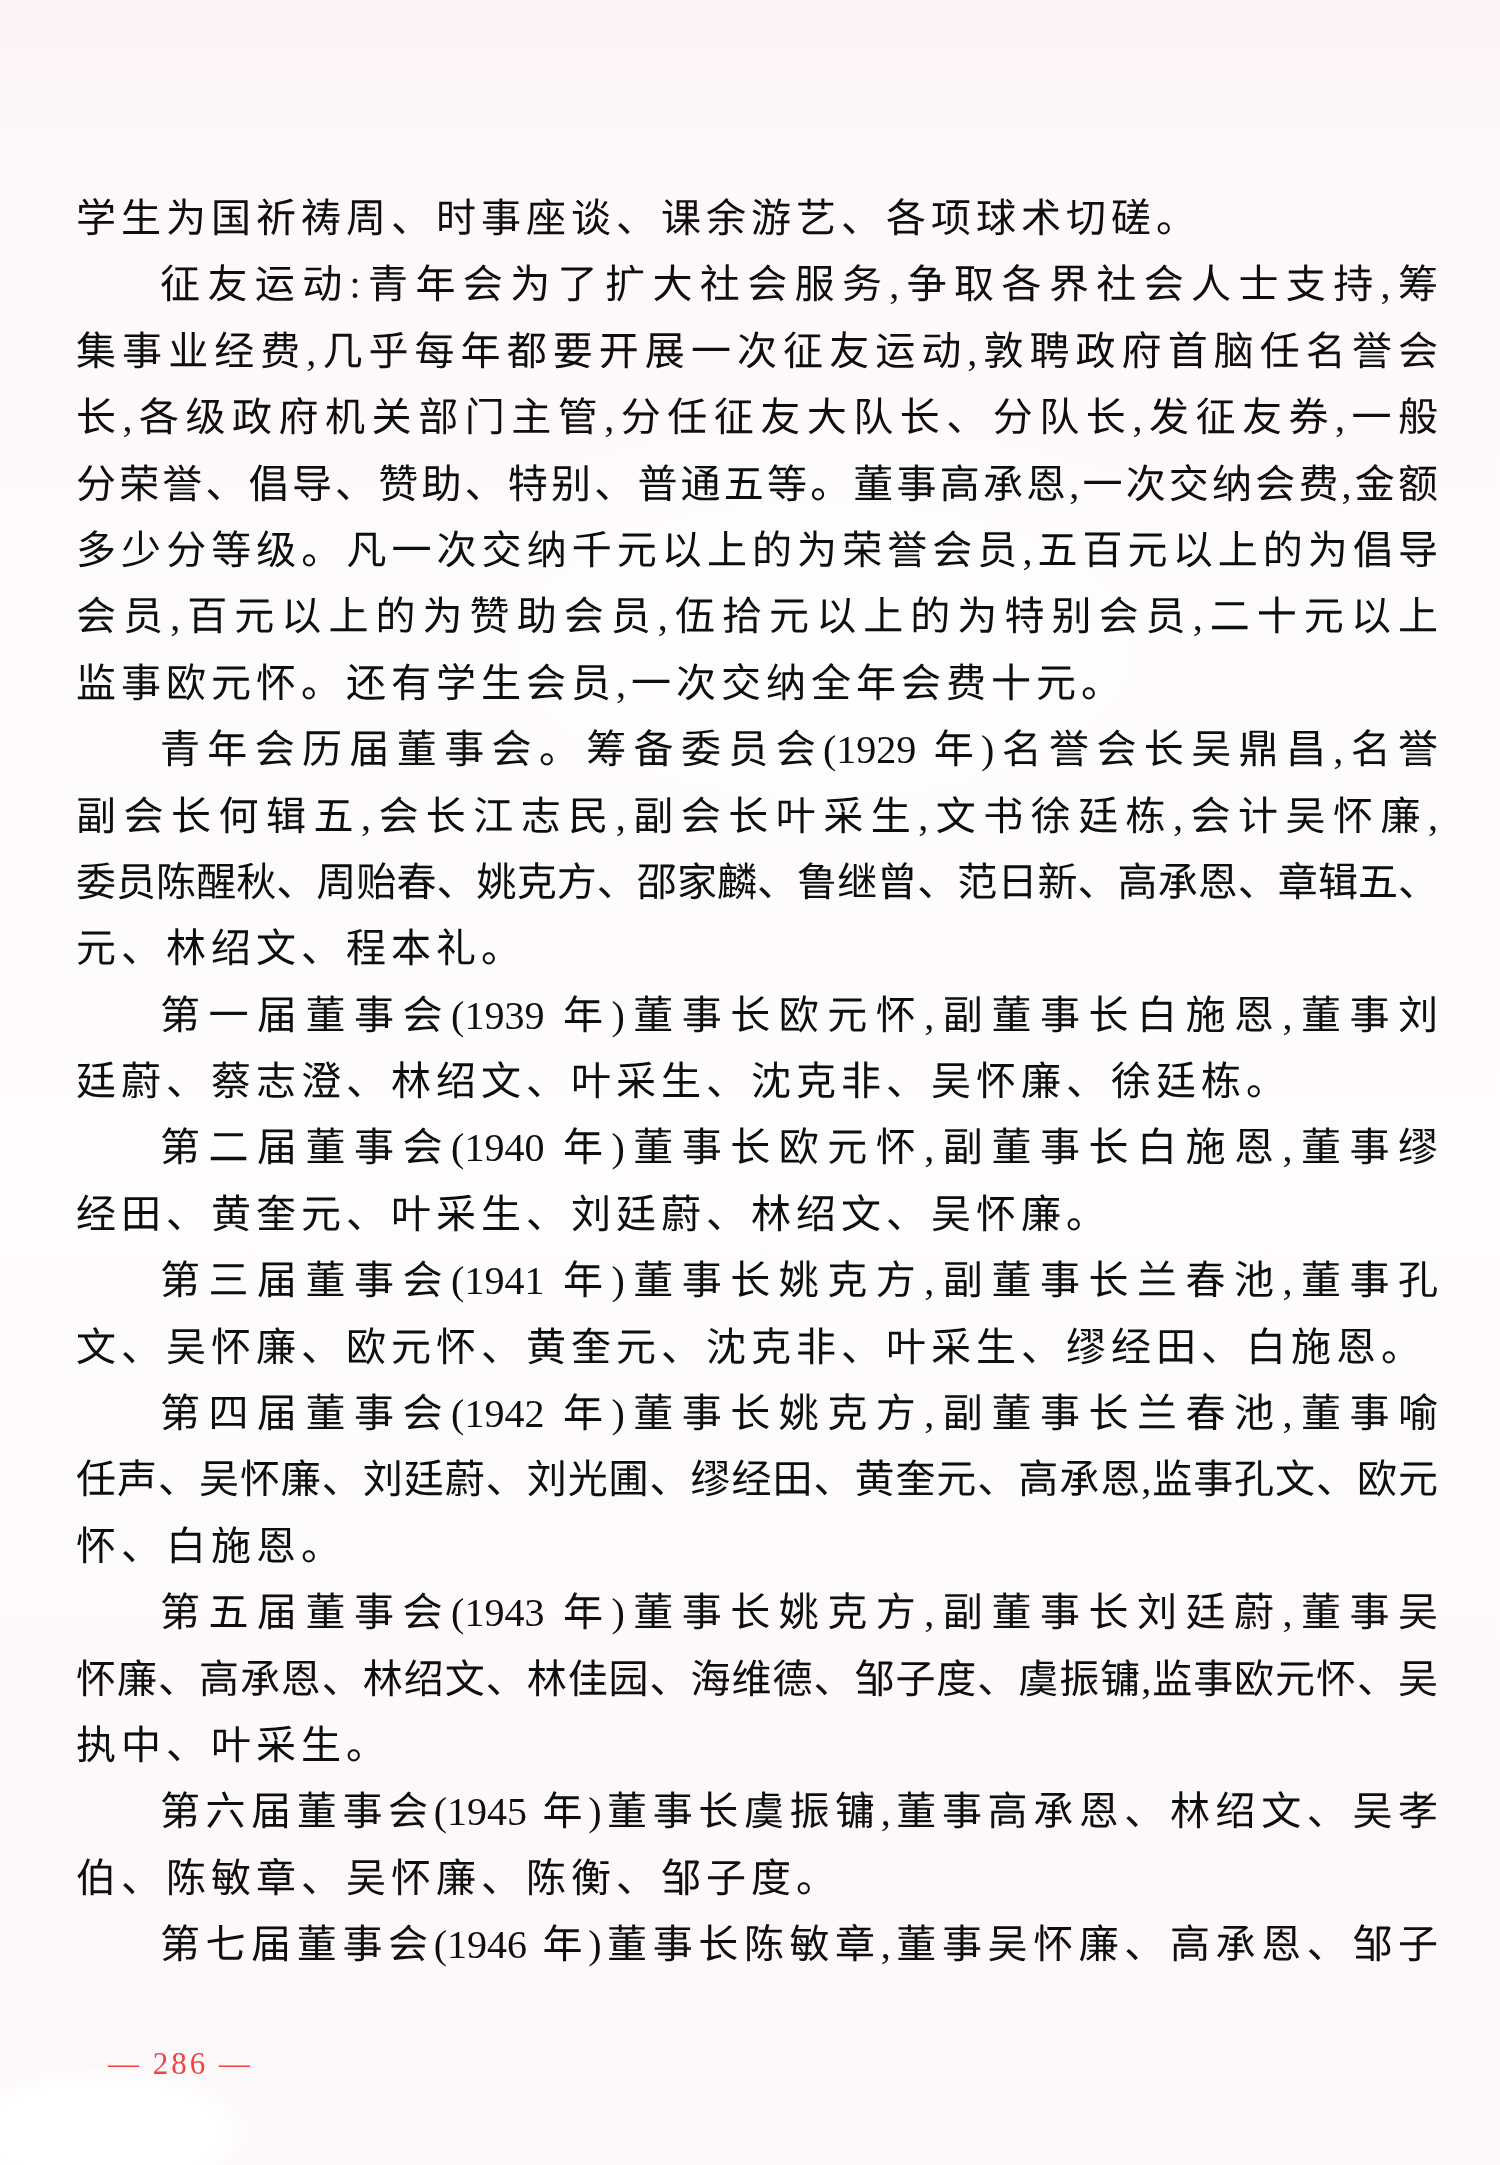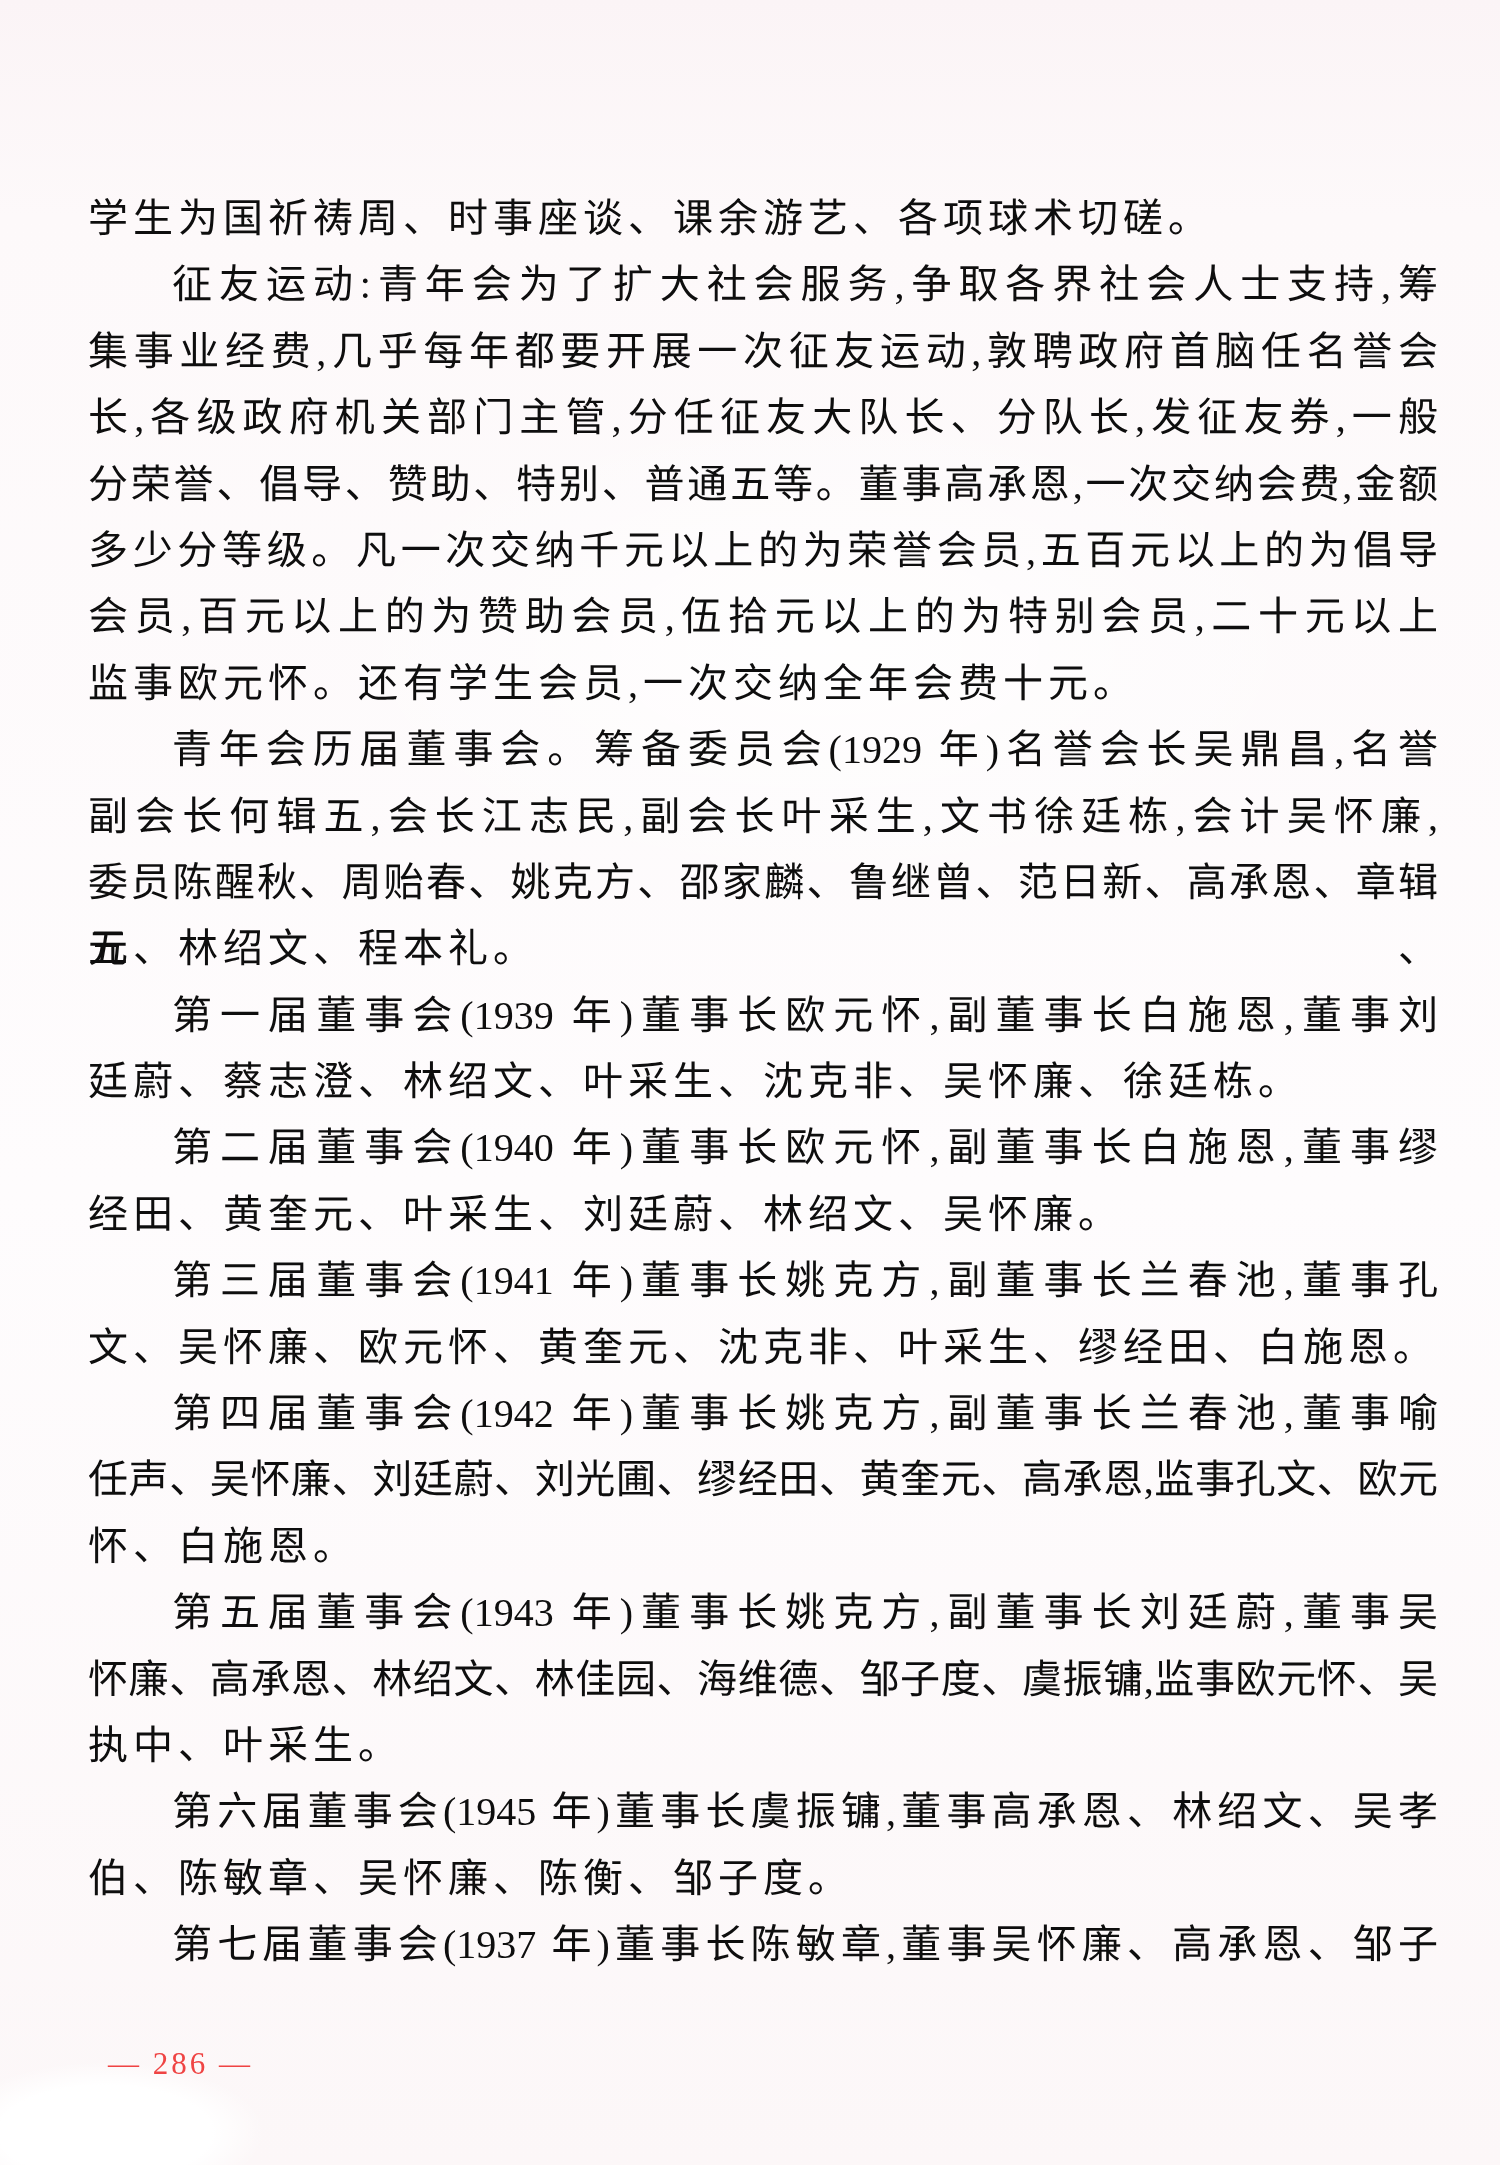--- a/index.html
+++ b/index.html
@@ -30,21 +30,20 @@
     color: #0e0e0e;
   }
   .line {
     height: 66.4px;
     line-height: 66.4px;
     font-size: 40px;
     letter-spacing: 0px;
     text-align: justify;
     text-align-last: justify;
     font-weight: 500;
-    margin-left: 12px;
     -webkit-font-smoothing: antialiased;
   }
   .line.short {
     text-align: left;
     text-align-last: left;
     letter-spacing: 5px;
   }
   .line.indent {
     padding-left: 84px;
   }
@@ -86,18 +85,18 @@
       <div class="line indent">第三届董事会(1941 年)董事长姚克方,副董事长兰春池,董事孔</div>
       <div class="line short">文、吴怀廉、欧元怀、黄奎元、沈克非、叶采生、缪经田、白施恩。</div>
       <div class="line indent">第四届董事会(1942 年)董事长姚克方,副董事长兰春池,董事喻</div>
       <div class="line">任声、吴怀廉、刘廷蔚、刘光圃、缪经田、黄奎元、高承恩,监事孔文、欧元</div>
       <div class="line short">怀、白施恩。</div>
       <div class="line indent">第五届董事会(1943 年)董事长姚克方,副董事长刘廷蔚,董事吴</div>
       <div class="line">怀廉、高承恩、林绍文、林佳园、海维德、邹子度、虞振镛,监事欧元怀、吴</div>
       <div class="line short">执中、叶采生。</div>
       <div class="line indent">第六届董事会(1945 年)董事长虞振镛,董事高承恩、林绍文、吴孝</div>
       <div class="line short">伯、陈敏章、吴怀廉、陈衡、邹子度。</div>
-      <div class="line indent">第七届董事会(1937 年)董事长陈敏章,董事吴怀廉、高承恩、邹子</div>
+      <div class="line indent">第七届董事会(1946 年)董事长陈敏章,董事吴怀廉、高承恩、邹子</div>
     </div>
 
   <div class="footer">— 286 —</div>
 
 </div>
 
 </body></html>

